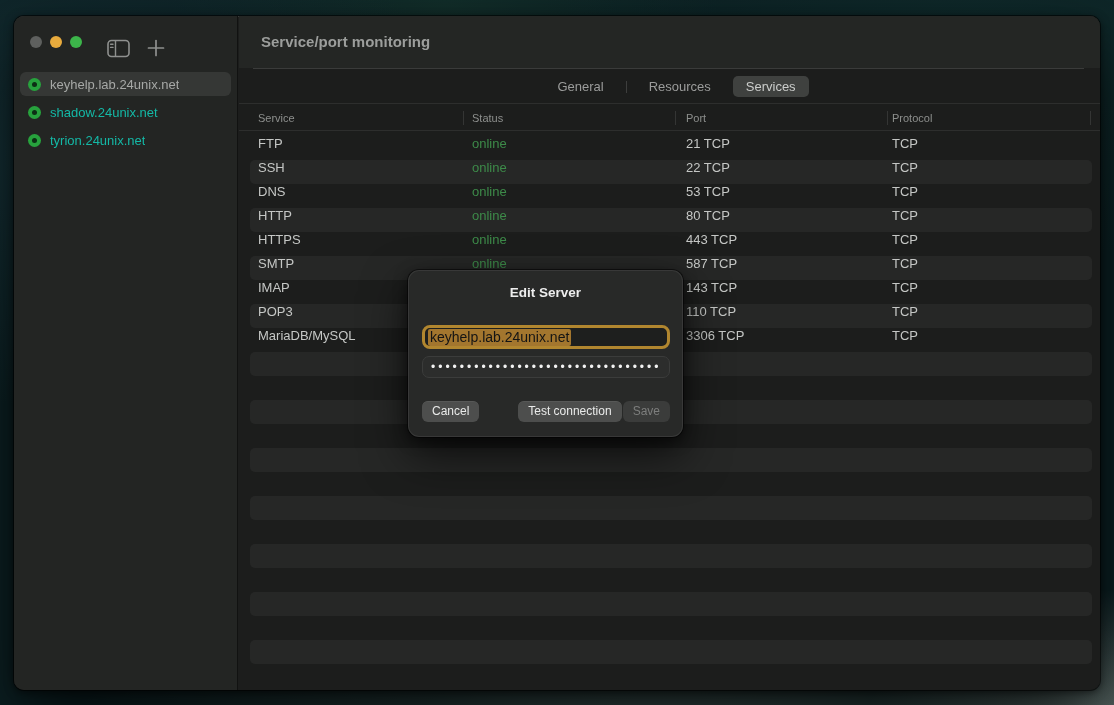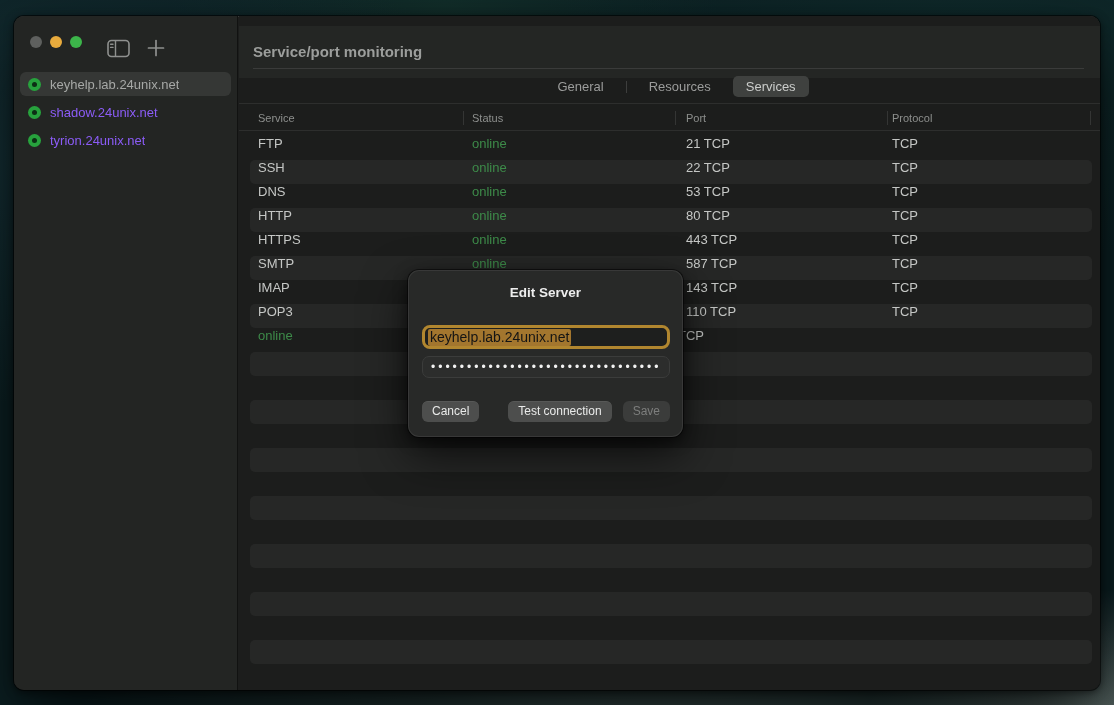--- a/index.html
+++ b/index.html
@@ -31,37 +31,37 @@
   }
   .traffic { position:absolute; left:16px; top:20px; display:flex; gap:8px; }
   .tl { width:12px; height:12px; border-radius:50%; }
   .toolbtn { position:absolute; top:23px; color:#8f918f; }
   .toolbtn.toggle { left:93px; }
   .toolbtn.add { left:132px; top:22px; }
   .server-list { position:absolute; top:56px; left:6px; right:6px; }
   .server-item {
     height:24px; margin-bottom:4px; border-radius:6px;
     display:flex; align-items:center; gap:9px; padding:0 8px;
-    font-size:13px; color:#8b5cf6;
+    font-size:13px; color:#14b8a6;
   }
   .server-item.selected { background:rgba(255,255,255,.085); color:#a6a8a6; }
   .server-dot {
     width:13px; height:13px; border-radius:50%; background:#27a23d;
     position:relative; flex:0 0 13px;
   }
   .server-dot::after {
     content:""; position:absolute; left:4px; top:4px; width:5px; height:5px;
     border-radius:50%; background:#0c2f15;
   }
   .server-label { white-space:nowrap; overflow:hidden; }
 
   
   .content { position:absolute; left:225px; top:0; right:0; bottom:0; background:#1c1d1c; }
   .titlebar { height:52px; background:#242624; }
-  .page-title { line-height:52px; padding-left:14px; font-size:15px; font-weight:700; color:#9c9e9c;margin-top:10px; }
+  .page-title { line-height:52px; padding-left:22px; font-size:15px; font-weight:700; color:#9c9e9c; }
   .titlebar-rule { position:absolute; top:52px; left:14px; right:16px; height:1px; background:#3a3b3a; }
 
   .tab-bar { position:absolute; top:60px; left:14px; right:0; height:21px;
              display:flex; justify-content:center; align-items:center; gap:9px; }
   .tab { height:21px; line-height:21px; padding:0 13px; font-size:13px; color:#9b9c9b;
          border-radius:5px; white-space:nowrap; }
   .tab.active { background:#3f413f; color:#cbcdcb; }
   .tab-sep { width:1px; height:12px; background:#3d3e3d; }
 
   .table-head { position:absolute; top:87px; left:0; right:0; height:28px;
@@ -100,21 +100,21 @@
     position:absolute; left:14px; right:13px; top:86px; height:22px;
     background:#2c2d2c; border:1px solid #3b3c3b; border-radius:7px;
     display:flex; align-items:center; padding:0 8px; overflow:hidden;
   }
   .dots { font-size:12px; letter-spacing:3px; color:#f2f2f2; white-space:nowrap; line-height:1; }
   .btn-row { position:absolute; left:14px; right:13px; top:131px; display:flex; align-items:center; }
   .btn { height:21px; line-height:21px; padding:0 10px; border-radius:6px;
          background:#4d4e4d; color:#e9eae9; font-size:12px; white-space:nowrap;
          box-shadow:inset 0 0.5px 0 rgba(255,255,255,.12); }
   .btn-test { margin-left:auto; }
-  .btn-save { margin-left:11px; background:#3b3c3b; color:#7d7e7d; box-shadow:none; }
+  .btn-save { margin-left:1px; background:#3b3c3b; color:#7d7e7d; box-shadow:none; }
 </style>
 </head>
 <body>
 
 <div class="window">
 
   <div class="sidebar">
     <div class="traffic">
       <span class="tl" style="background: rgb(94, 96, 94);"></span>
       <span class="tl" style="background: rgb(232, 171, 61);"></span>
@@ -217,20 +217,21 @@
           <span class="cell c-port">143 TCP</span>
           <span class="cell c-protocol">TCP</span>
         </div>
         <div class="trow stripe">
           <span class="cell c-service">POP3</span>
           <span class="cell c-status" style="color: rgb(61, 139, 73);">online</span>
           <span class="cell c-port">110 TCP</span>
           <span class="cell c-protocol">TCP</span>
         </div>
         <div class="trow">
+          <span class="cell c-service">MariaDB/MySQL</span>
           <span class="cell c-status" style="color: rgb(61, 139, 73);">online</span>
           <span class="cell c-port">3306 TCP</span>
           <span class="cell c-protocol">TCP</span>
         </div>
         <div class="trow stripe"></div>
         <div class="trow"></div>
         <div class="trow stripe"></div>
         <div class="trow"></div>
         <div class="trow stripe"></div>
         <div class="trow"></div>

